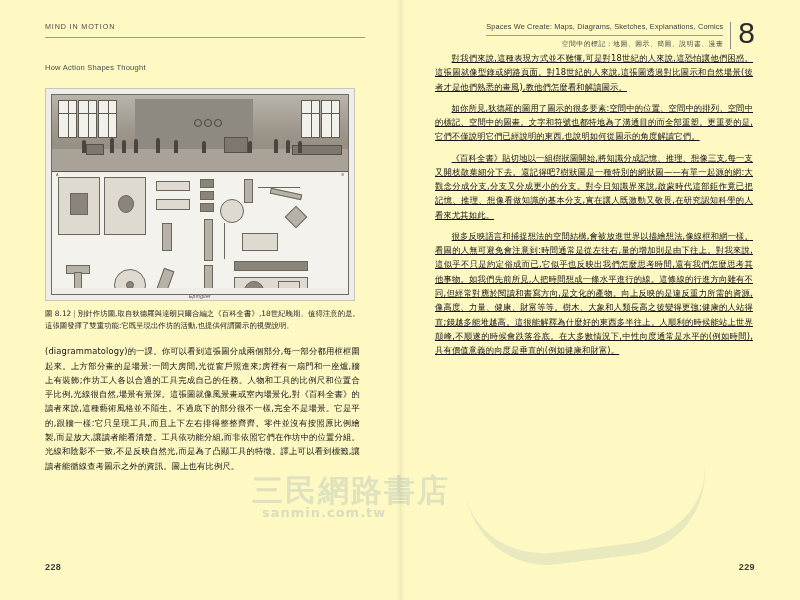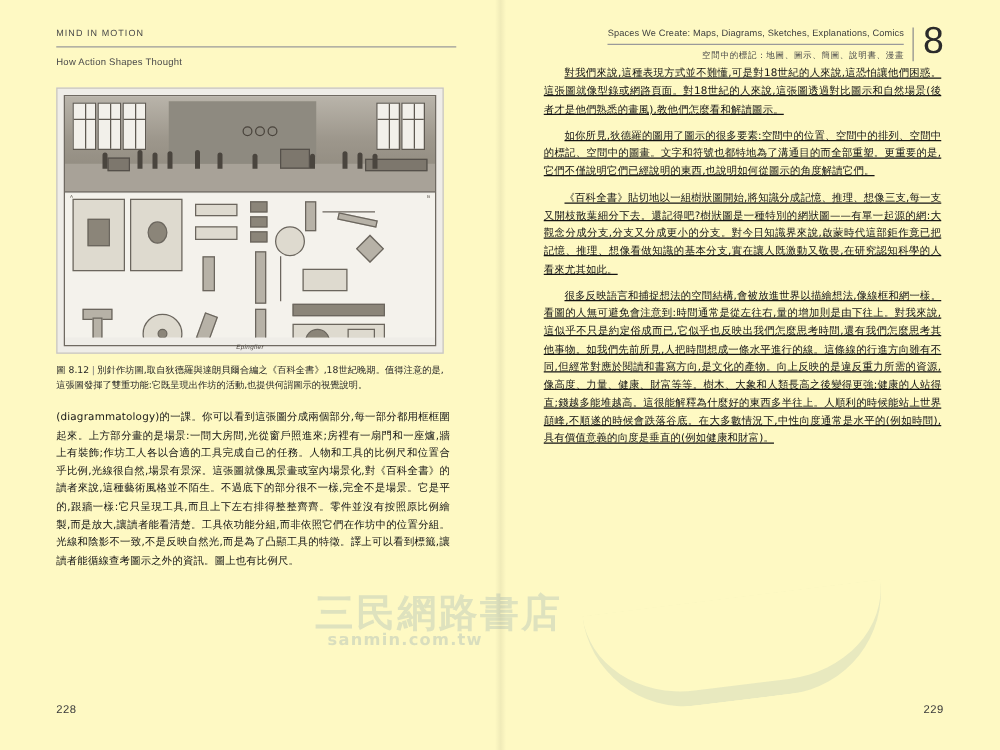--- a/index.html
+++ b/index.html
@@ -14,21 +14,21 @@
 
   
   #gutter{position:absolute;left:396px;top:0;width:9px;height:600px;
           background:linear-gradient(to right,rgba(0,0,0,0.0),rgba(0,0,0,0.055),rgba(0,0,0,0.0));
           pointer-events:none;z-index:6;}
 
   
   .runhead-left{font-size:7.2px;letter-spacing:.85px;color:#4a4a4a;
                 text-transform:uppercase;padding-bottom:6px;}
   .rule{height:1px;background:#9a9a9a;width:100%;}
-  .subhead-left{font-size:7.6px;color:#4a4a4a;padding-top:7px;letter-spacing:.2px;}
+  .subhead-left{font-size:7.6px;color:#4a4a4a;padding-top:7px;letter-spacing:.2px;margin-top:18px;}
 
   .rh-right-wrap{display:flex;justify-content:flex-end;align-items:flex-start;gap:0;}
   .rh-right-texts{text-align:right;padding-right:7px;border-right:1px solid #8d8d8d;}
   .rh-en{font-size:7.4px;color:#3d3d3d;letter-spacing:.12px;white-space:nowrap;}
   .rh-rule{height:1px;background:#9a9a9a;margin:4px 0 3px 0;}
   .rh-zh{font-size:6.8px;color:#4a4a4a;letter-spacing:.55px;white-space:nowrap;
          font-family:"DejaVu Sans",sans-serif;}
   .chapter-num{font-size:30px;line-height:30px;color:#2b2b2b;font-weight:300;
                padding-left:7px;margin-top:-4px;font-family:"Liberation Sans",sans-serif;}
 
@@ -70,21 +70,21 @@
   .body-zh{font-size:8.3px;line-height:1.72;color:#141414;text-align:justify;
            font-family:"DejaVu Sans",sans-serif;letter-spacing:.15px;}
   .body-zh p{margin:0 0 7px 0;}
   .body-zh p.indent{text-indent:2em;text-decoration:underline;}
   #left-body{margin-top:13px;width:315px;}
   #right-body{width:318px;margin-top:2px;}
   .sec-head{font-size:10.5px;font-weight:bold;color:#111;margin:14px 0 8px 0;
             font-family:"DejaVu Sans",sans-serif;letter-spacing:.2px;}
 
   
-  .folio{position:absolute;bottom:28px;font-size:9px;font-weight:normal;color:#3a3a3a;
+  .folio{position:absolute;bottom:28px;font-size:9px;font-weight:bold;color:#3a3a3a;
          letter-spacing:.4px;}
   .folio.l{left:45px;}
   .folio.r{right:45px;}
 
   
   #wm{position:absolute;left:0;top:0;width:800px;height:600px;pointer-events:none;z-index:5;
       overflow:hidden;}
   .wm-text{position:absolute;color:rgba(58,106,168,0.16);font-weight:bold;white-space:nowrap;
            font-family:"DejaVu Sans",sans-serif;}
   .wm-a{left:252px;top:470px;font-size:31px;letter-spacing:2px;}

